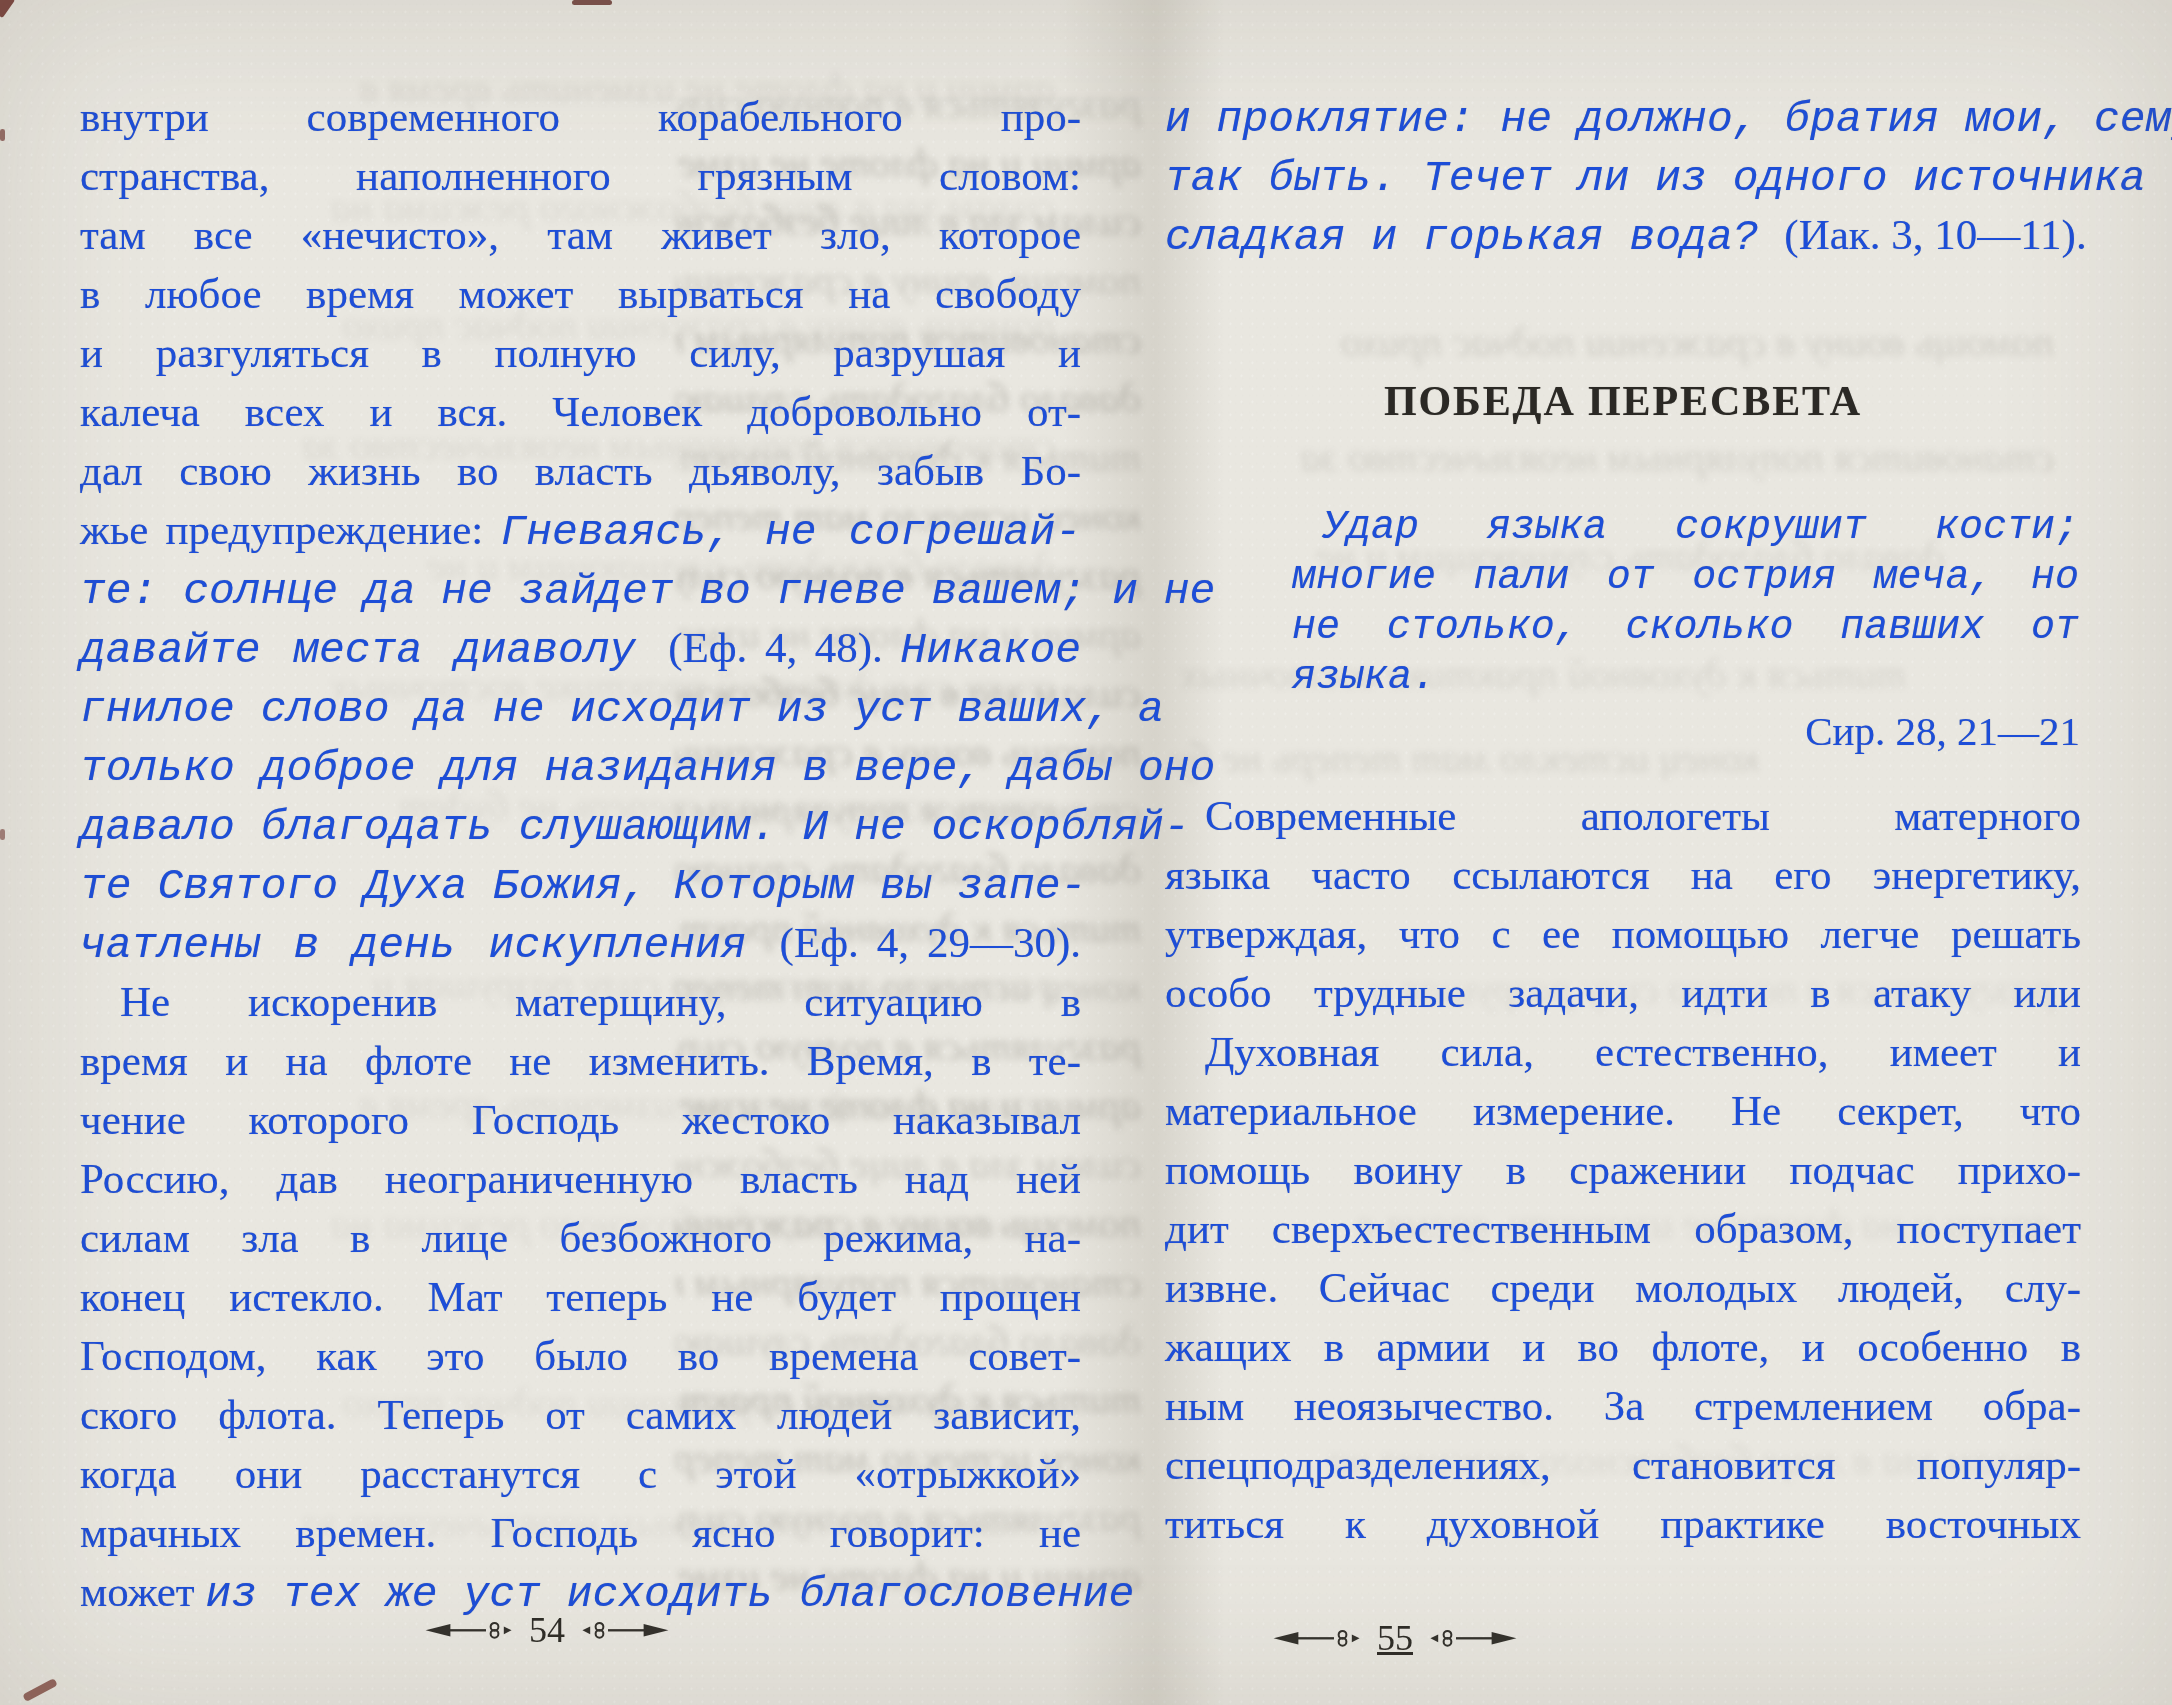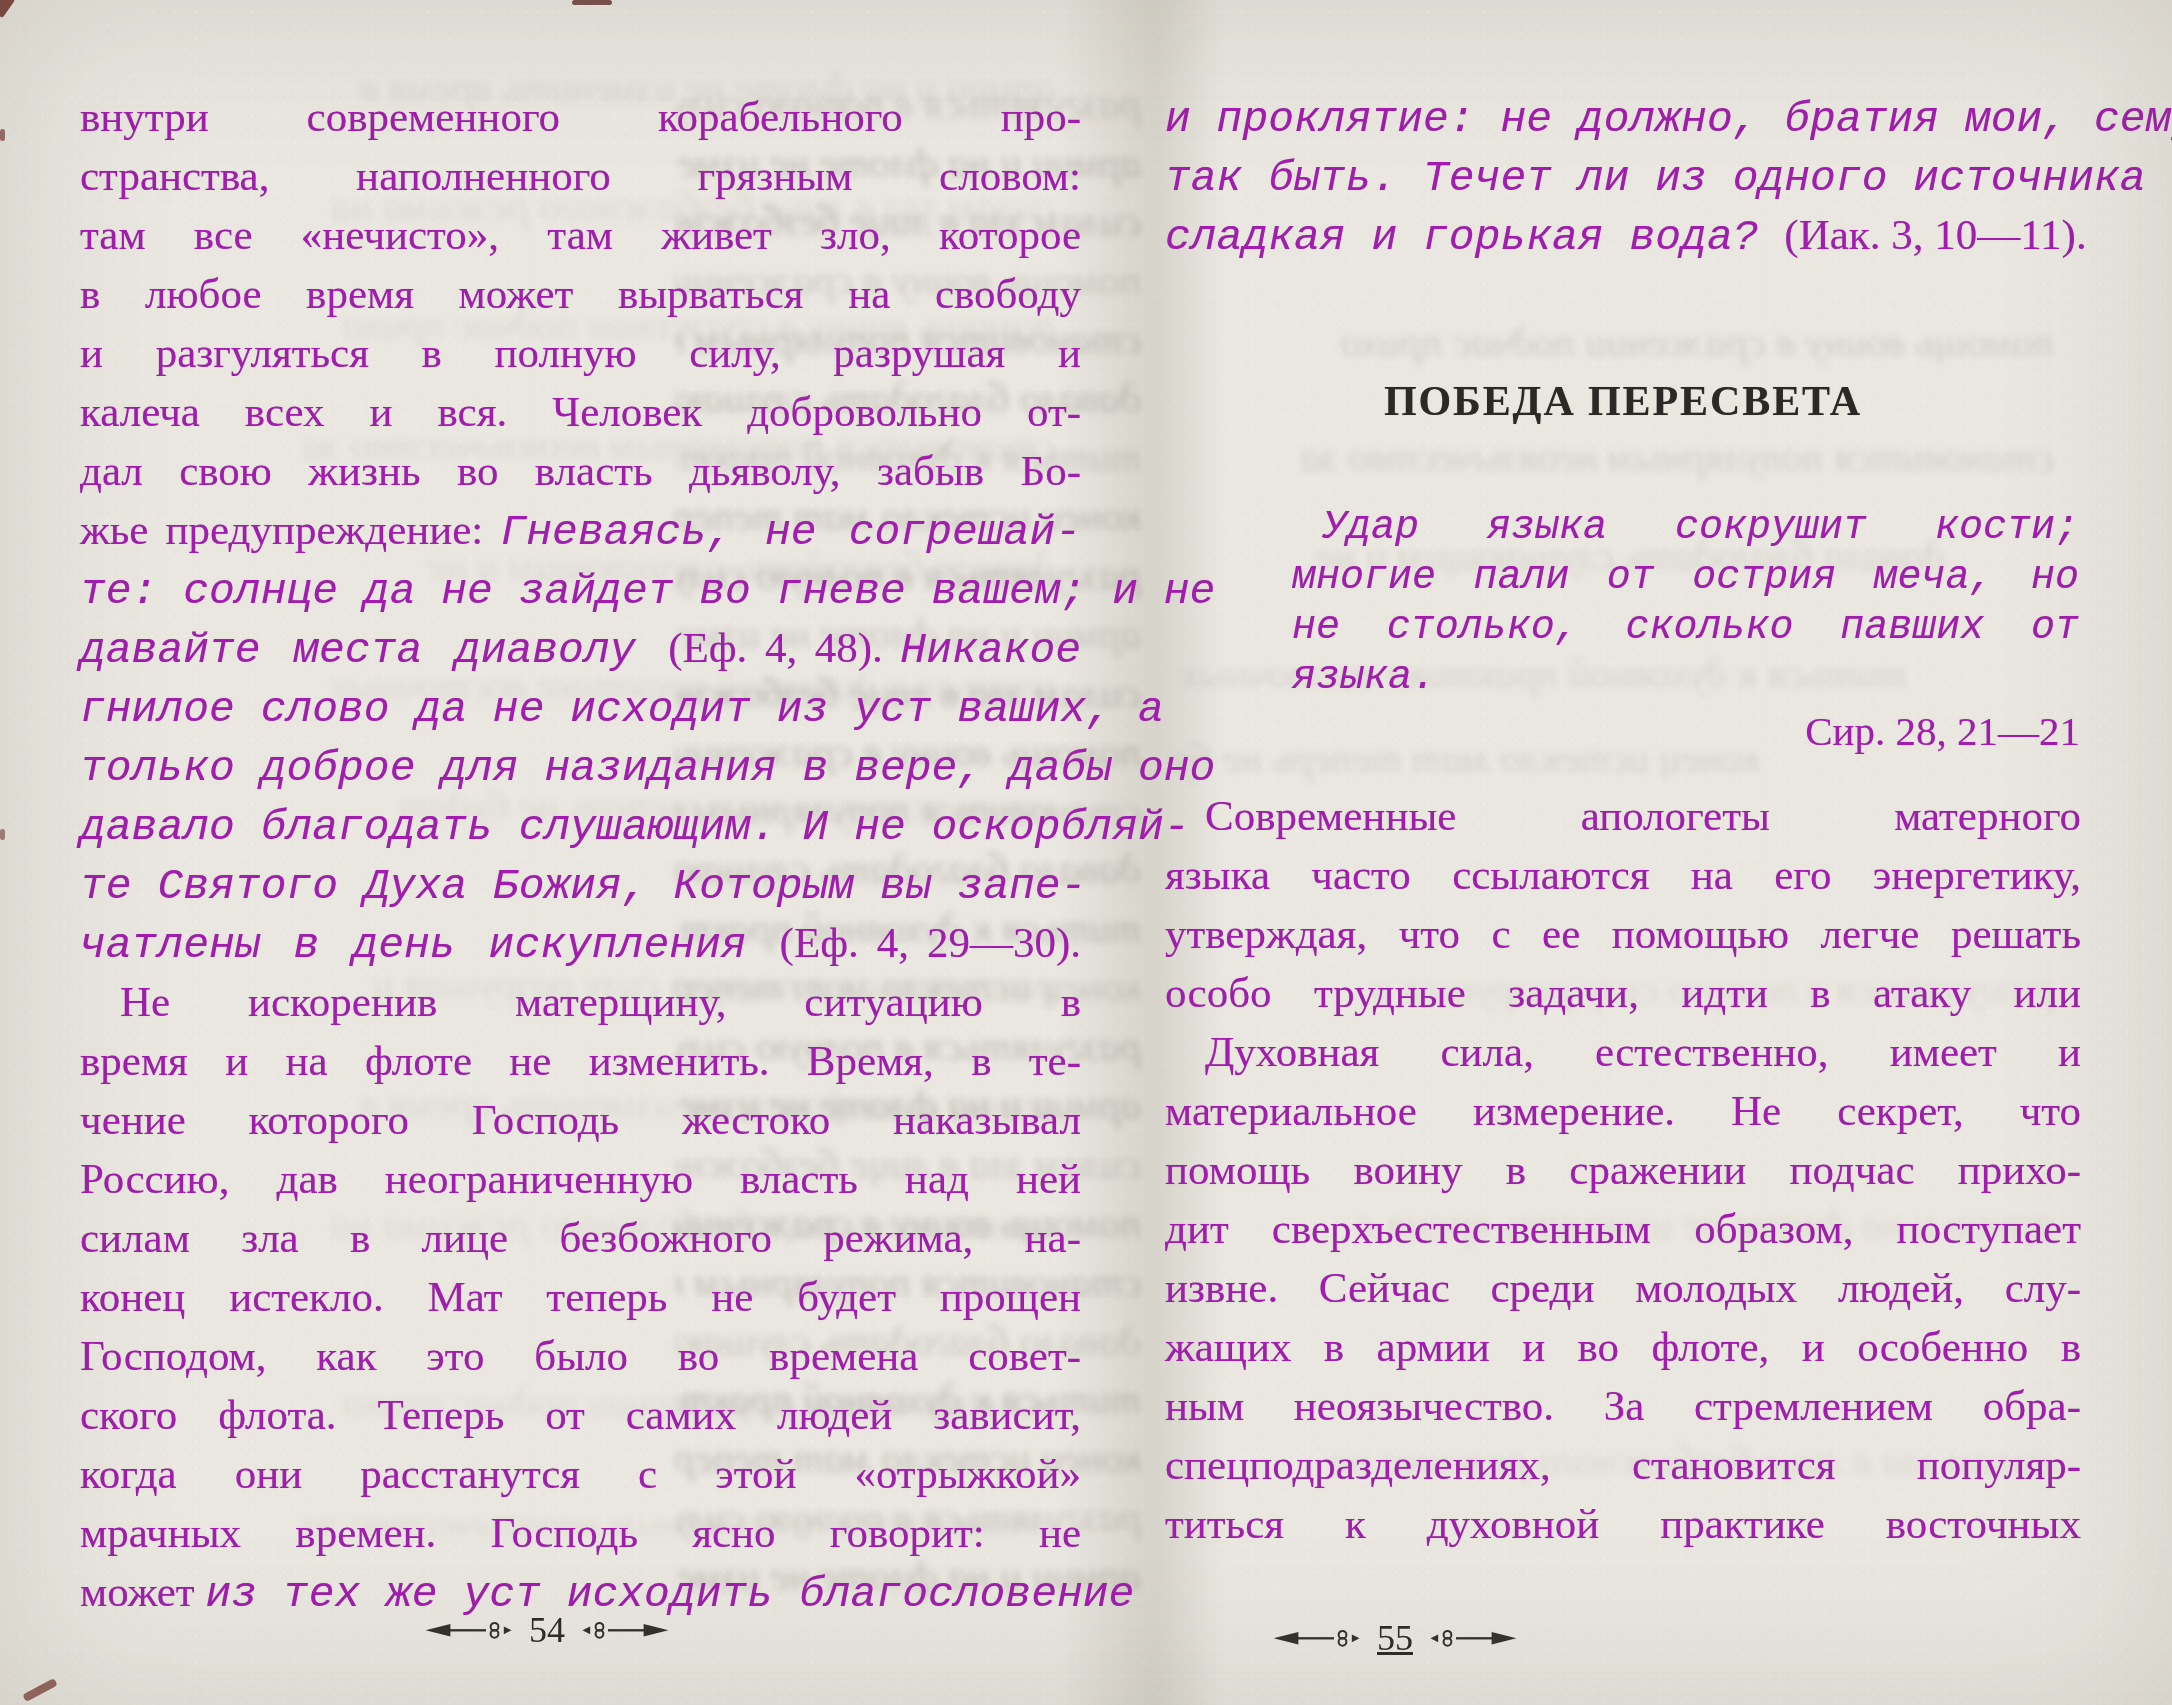--- a/index.html
+++ b/index.html
@@ -14,21 +14,21 @@
       radial-gradient(circle, rgba(0,0,0,0.018) 0.8px, transparent 1.2px),
       radial-gradient(circle, rgba(255,255,255,0.5) 0.8px, transparent 1.4px);
     background-size:7px 8.5px,11px 13px;
     background-position:0 0,3.9px 5.4px;
     opacity:.6;
   }
   #vignette{position:absolute;inset:0;pointer-events:none;
     box-shadow:inset 0 0 171px rgba(92,84,64,.17);}
   #gutter-shadow{position:absolute;left:1058px;top:0;width:167px;height:1705px;pointer-events:none;
     background:linear-gradient(90deg, rgba(118,110,92,0) 0%, rgba(118,110,92,.12) 42%, rgba(118,110,92,.16) 58%, rgba(118,110,92,0) 100%);}
-  .textcol{position:absolute;color:#a21caf;text-shadow:0 0 0.8px rgba(47,45,40,.35);}
+  .textcol{position:absolute;color:#1d4ed8;text-shadow:0 0 0.8px rgba(47,45,40,.35);}
   .line{
     height:59px;line-height:59px;font-size:43px;
     text-align:justify;text-align-last:justify;
     white-space:nowrap;
   }
   .line.tl{text-align-last:left;}
   .line.ind{padding-left:40px;}
   .it{font-style:italic;font-family:Liberation Mono, monospace;}
   #left-text{left:80px;top:87px;width:1001px;}
   #right-intro{left:1165px;top:87px;width:916px;}

